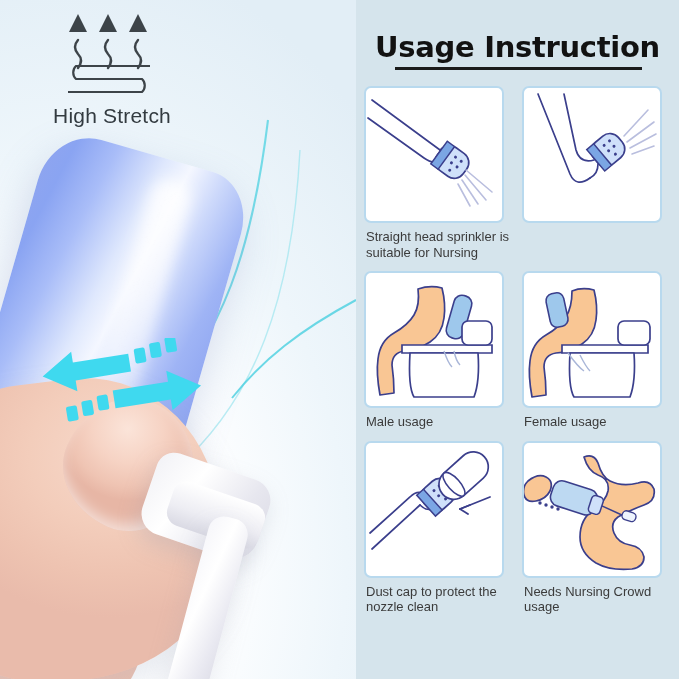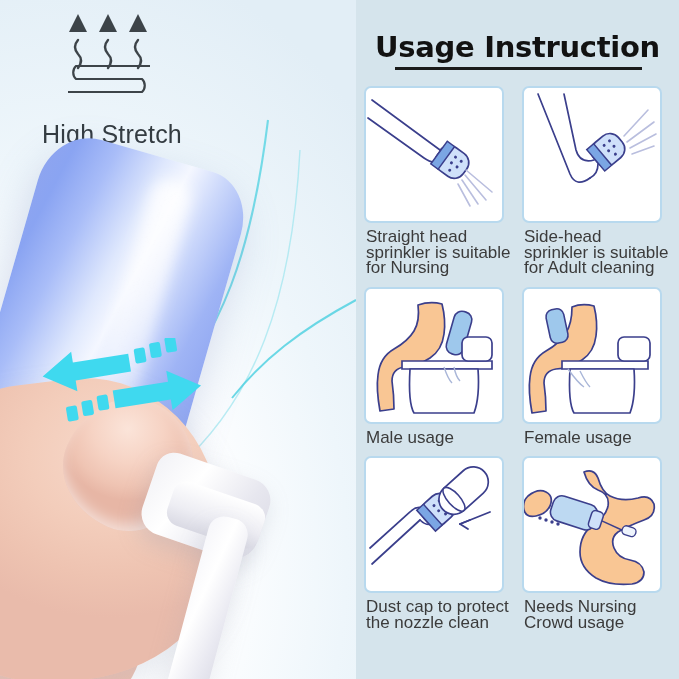--- a/index.html
+++ b/index.html
@@ -17,22 +17,22 @@
     background:
       radial-gradient(120% 90% at 18% 82%, #ffffff 0%, #fdfeff 38%, #eef6fb 66%, #e2eef6 100%),
       linear-gradient(160deg,#dbe9f2 0%,#f4fafd 45%,#ffffff 100%);
     overflow:hidden;
   }
   
   .swoosh{position:absolute;inset:0;}
   
   .stretch-icon{position:absolute;left:56px;top:6px;width:110px;height:100px;}
   .stretch-label{
-    position:absolute;left:22px;top:120px;width:180px;text-align:center;
-    font-size:25px;color:#333b40;letter-spacing:.2px;
+    position:absolute;left:22px;top:104px;width:180px;text-align:center;
+    font-size:21px;color:#333b40;letter-spacing:.2px;
   }
   
   .bottle-wrap{position:absolute;left:-40px;top:120px;width:430px;height:560px;}
 
   .hand{
     position:absolute;left:-70px;top:262px;width:330px;height:300px;
     background:
       radial-gradient(60% 55% at 72% 26%, #f7d9cb 0%, #f3cdbb 45%, #eec3b1 75%, #e9bbab 100%);
     border-radius:44% 40% 46% 50% / 52% 46% 40% 48%;
     transform:rotate(-7deg);
@@ -109,21 +109,21 @@
     display:grid;grid-template-columns:150px 150px;column-gap:8px;
   }
   .cell{width:150px;}
   .card{
     width:140px;height:137px;box-sizing:border-box;
     background:#fff;border:2px solid #b8d9ee;border-radius:7px;
     overflow:hidden;position:relative;
   }
   .cap{
     margin:6px 0 0 2px;width:146px;
-    font-size:17px;line-height:15.5px;color:#3b3b3b;
+    font-size:13px;line-height:15.5px;color:#3b3b3b;
   }
   .row-gap{height:11px;grid-column:1/3;}
   svg{display:block;}
 </style>
 </head>
 <body>
 
 <div class="page">
 
   <div class="photo">
@@ -238,21 +238,20 @@
               </g>
             </g>
             <g stroke="#b9bede" stroke-width="1.6" fill="none" stroke-linecap="round">
               <path d="M100 48 L124 22"></path>
               <path d="M103 54 L130 34"></path>
               <path d="M106 60 L132 46"></path>
               <path d="M108 66 L130 58"></path>
             </g>
           </svg>
         </div>
-        <div class="cap">Side-head sprinkler is suitable for Adult cleaning</div>
       </div>
 
       <div class="row-gap"></div>
 
       <div class="cell">
         <div class="card">
           <svg width="136" height="133" viewBox="0 0 136 133">
             <path d="M52 16 q12 -4 24 -1 q4 16 2 30 q-2 16 -14 24 q-14 9 -26 9 q-12 2 -12 14 q2 14 2 28 l-14 2 q-4 -22 -2 -36 q2 -18 16 -26 q14 -8 20 -18 q6 -10 4 -26 z" fill="#f9c694" stroke="#3b3f8c" stroke-width="1.7" stroke-linejoin="round"></path>
             <rect x="84" y="22" width="18" height="44" rx="8" transform="rotate(16 93 44)" fill="#9ec8ec" stroke="#3b3f8c" stroke-width="1.6"></rect>
             <path d="M36 72 L126 72 L126 80 L36 80 Z" fill="#ffffff" stroke="#3b3f8c" stroke-width="1.7"></path>

